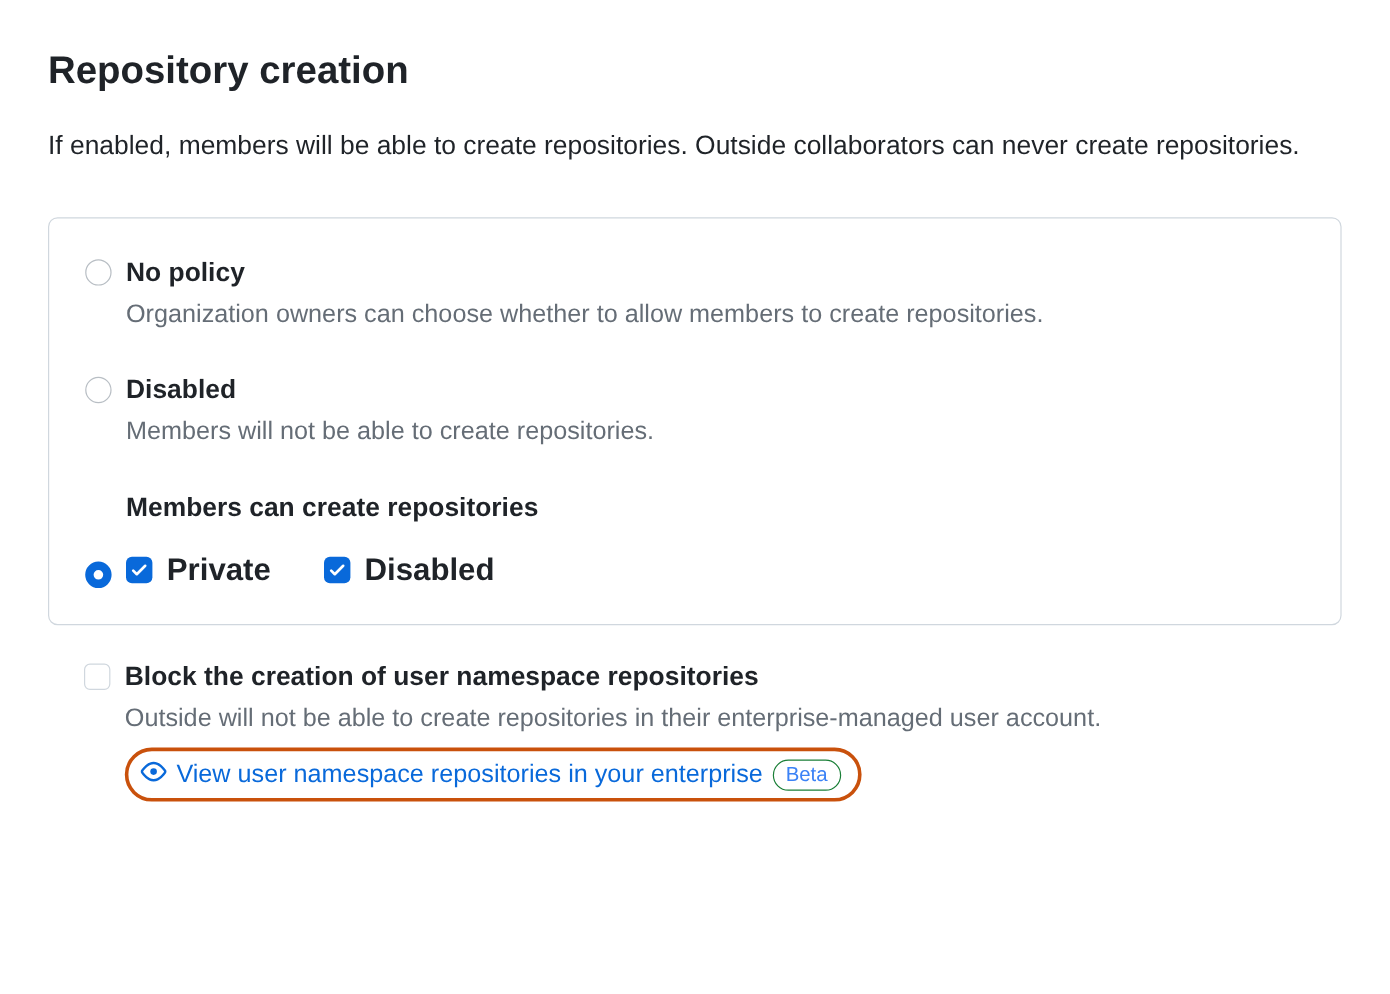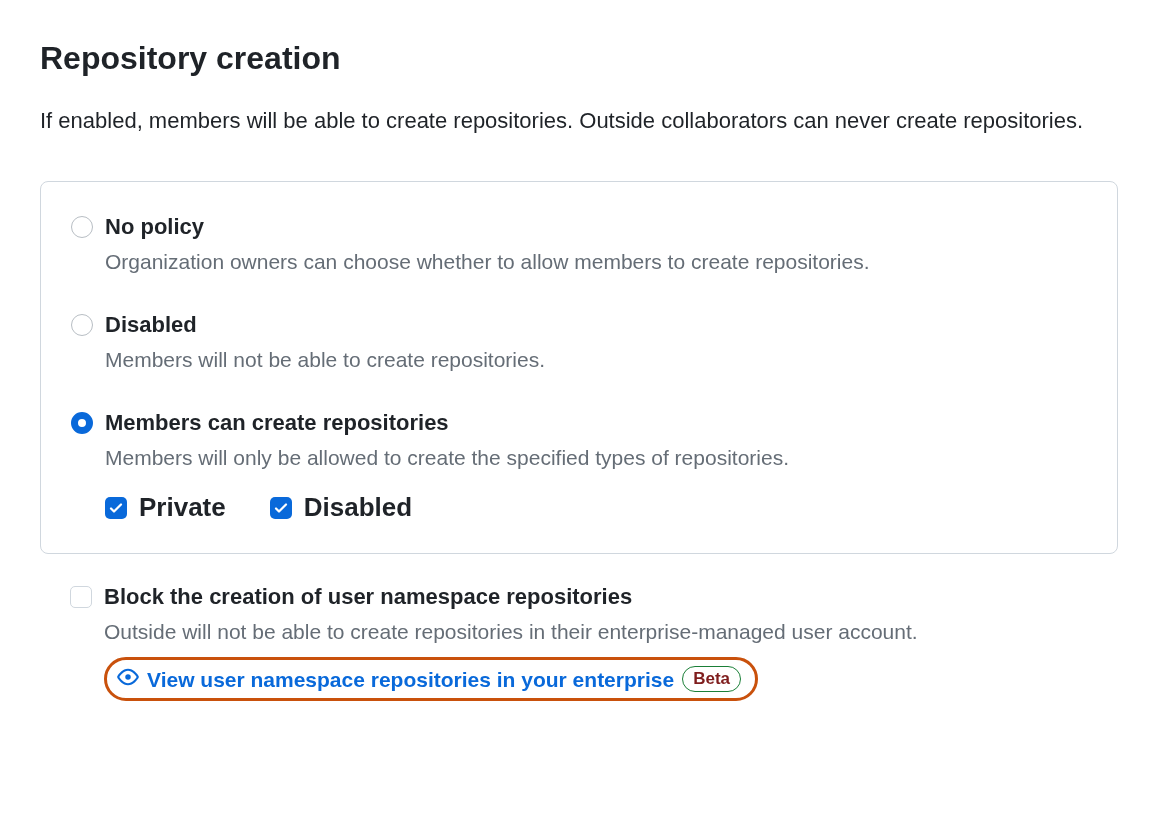--- a/index.html
+++ b/index.html
@@ -32,20 +32,21 @@
       padding: 30px 30px 30px 30px;
     }
     .radio-option {
       display: flex;
       align-items: flex-start;
       gap: 12px;
       margin-bottom: 34px;
     }
     .radio-option:last-child {
       margin-bottom: 0;
+      align-items: flex-end;
     }
     .radio-input {
       flex-shrink: 0;
       width: 22px;
       height: 22px;
       border-radius: 50%;
       border: 1.5px solid #b8bec4;
       background: #fff;
       margin-top: 4px;
       position: relative;
@@ -114,41 +115,40 @@
       height: 22px;
       border-radius: 5px;
       border: 1.5px solid #d0d7de;
       background: #fff;
       margin-top: 4px;
       cursor: pointer;
       flex-shrink: 0;
     }
     .link-row {
       display: inline-flex;
-      align-items: flex-end;
+      align-items: center;
       gap: 8px;
       margin-top: 10px;
       padding: 6px 14px 6px 10px;
       border: 3px solid #c9510c;
       border-radius: 26px;
-      font-weight: bold;
     }
     .link-row .eye-icon {
       color: #0969da;
     }
     .link-text {
       font-size: 21px;
       color: #0969da;
       cursor: pointer;
     }
     .beta-badge {
       display: inline-flex;
       align-items: center;
       font-size: 17px;
-      color: #7f1d1d;
+      color: #3b82f6;
       border: 1.5px solid #1a7f37;
       border-radius: 18px;
       padding: 1px 10px;
       line-height: 1.3;
     }
   </style>
 </head>
 <body>
 
 <h2 class="section-title">Repository creation</h2>
@@ -169,21 +169,20 @@
     <div class="option-content">
       <div class="option-label">Disabled</div>
       <div class="option-description">Members will not be able to create repositories.</div>
     </div>
   </div>
 
   <div class="radio-option">
     <div class="radio-input checked"></div>
     <div class="option-content">
       <div class="option-label">Members can create repositories</div>
-      <div class="option-description">Members will only be allowed to create the specified types of repositories.</div>
 
       <div class="checkbox-row">
         <div class="checkbox-item">
           <div class="checkbox-input">
             <svg viewBox="0 0 16 16" fill="none">
               <path d="M3 8.5L6 11.5L13 4.5" stroke="#ffffff" stroke-width="2.2" stroke-linecap="round" stroke-linejoin="round"></path>
             </svg>
           </div>
           <span class="checkbox-label">Private</span>
         </div>

